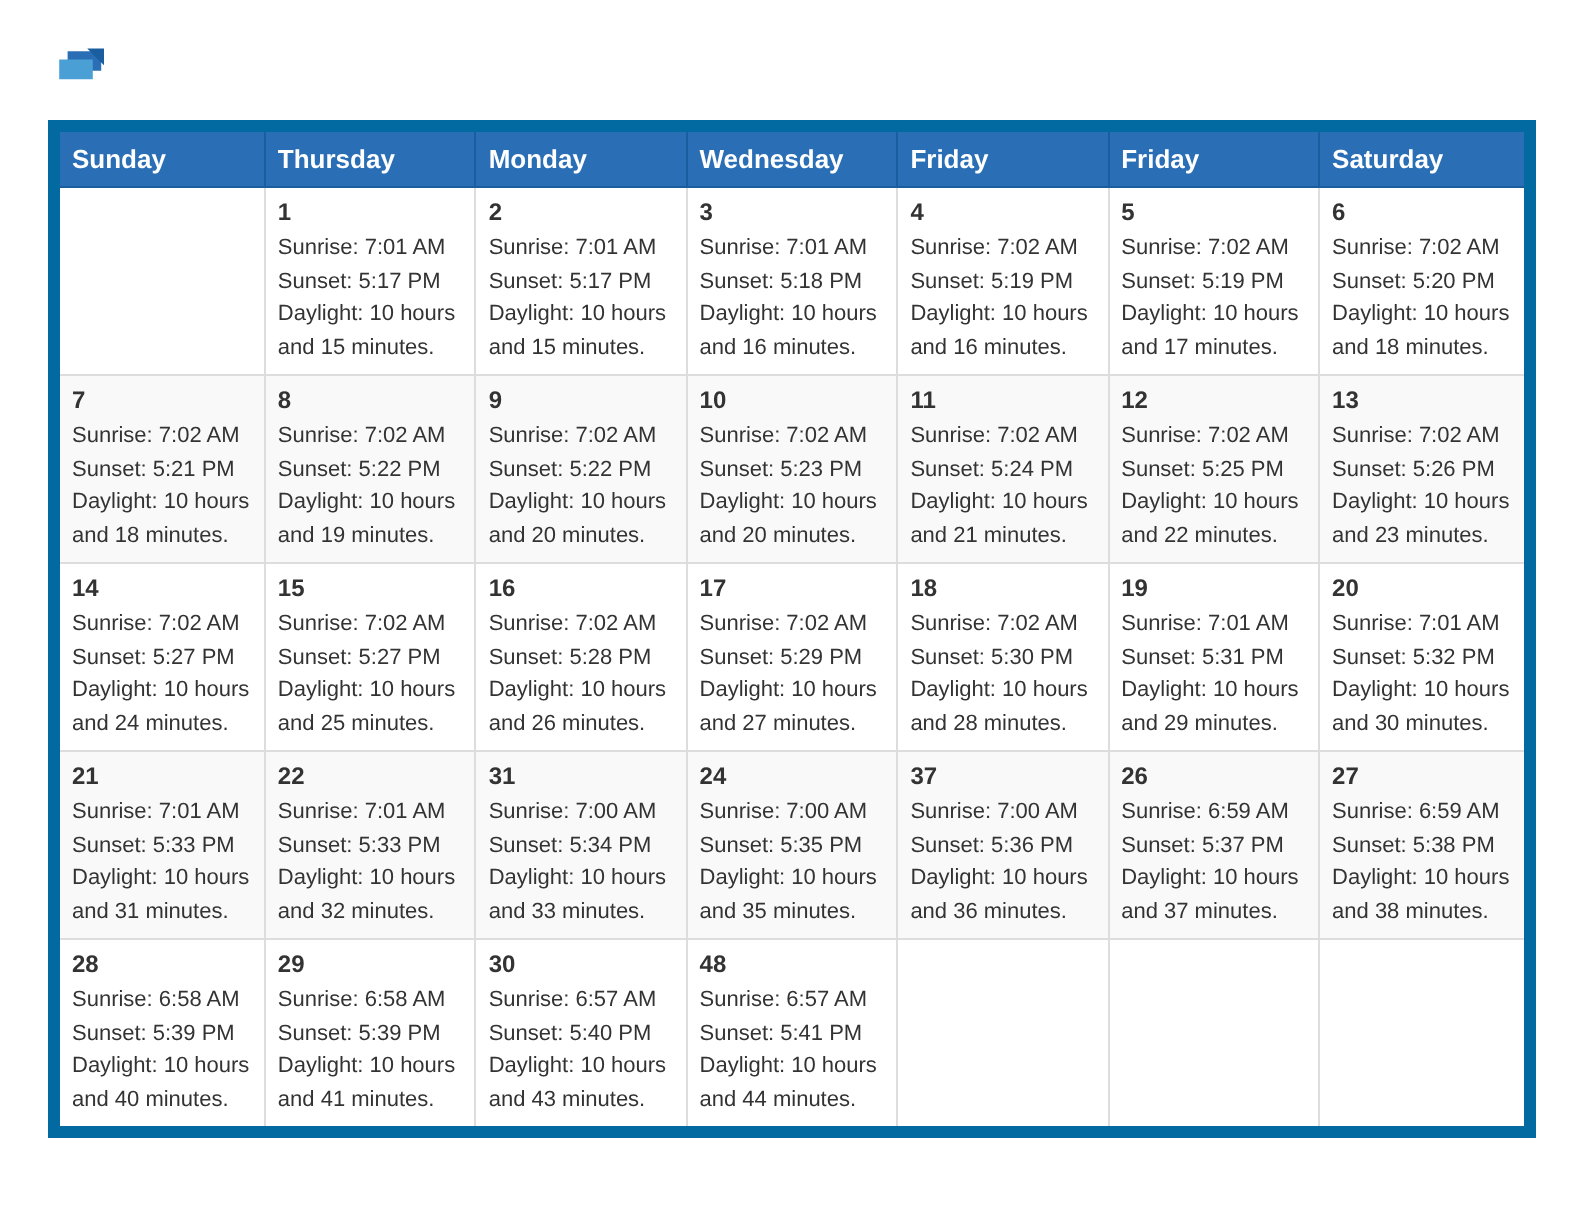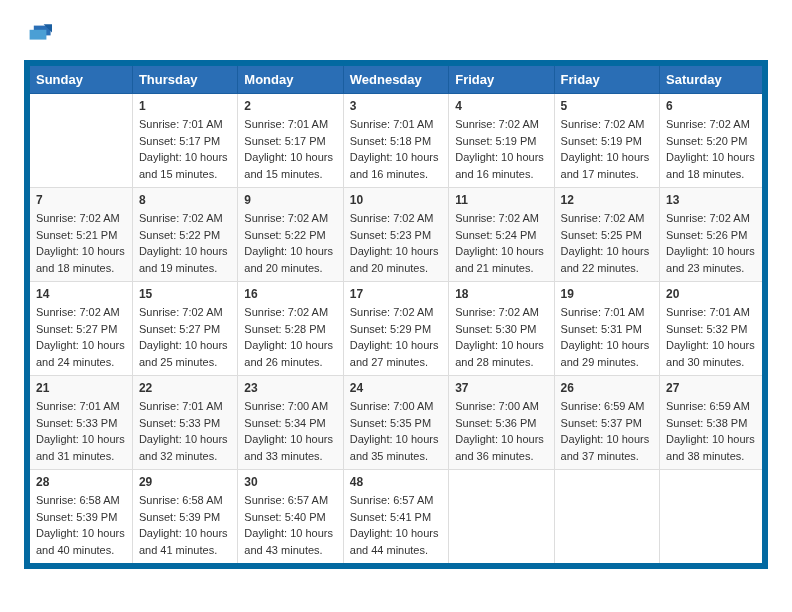--- a/index.html
+++ b/index.html
@@ -271,21 +271,21 @@
 and 31 minutes.</div>
         </td>
         <td>
           <span class="day-number">22</span>
           <div class="day-info" style="white-space: pre-line;">Sunrise: 7:01 AM
 Sunset: 5:33 PM
 Daylight: 10 hours
 and 32 minutes.</div>
         </td>
         <td>
-          <span class="day-number">23</span>
+          <span class="day-number">31</span>
           <div class="day-info" style="white-space: pre-line;">Sunrise: 7:00 AM
 Sunset: 5:34 PM
 Daylight: 10 hours
 and 33 minutes.</div>
         </td>
         <td>
           <span class="day-number">24</span>
           <div class="day-info" style="white-space: pre-line;">Sunrise: 7:00 AM
 Sunset: 5:35 PM
 Daylight: 10 hours

